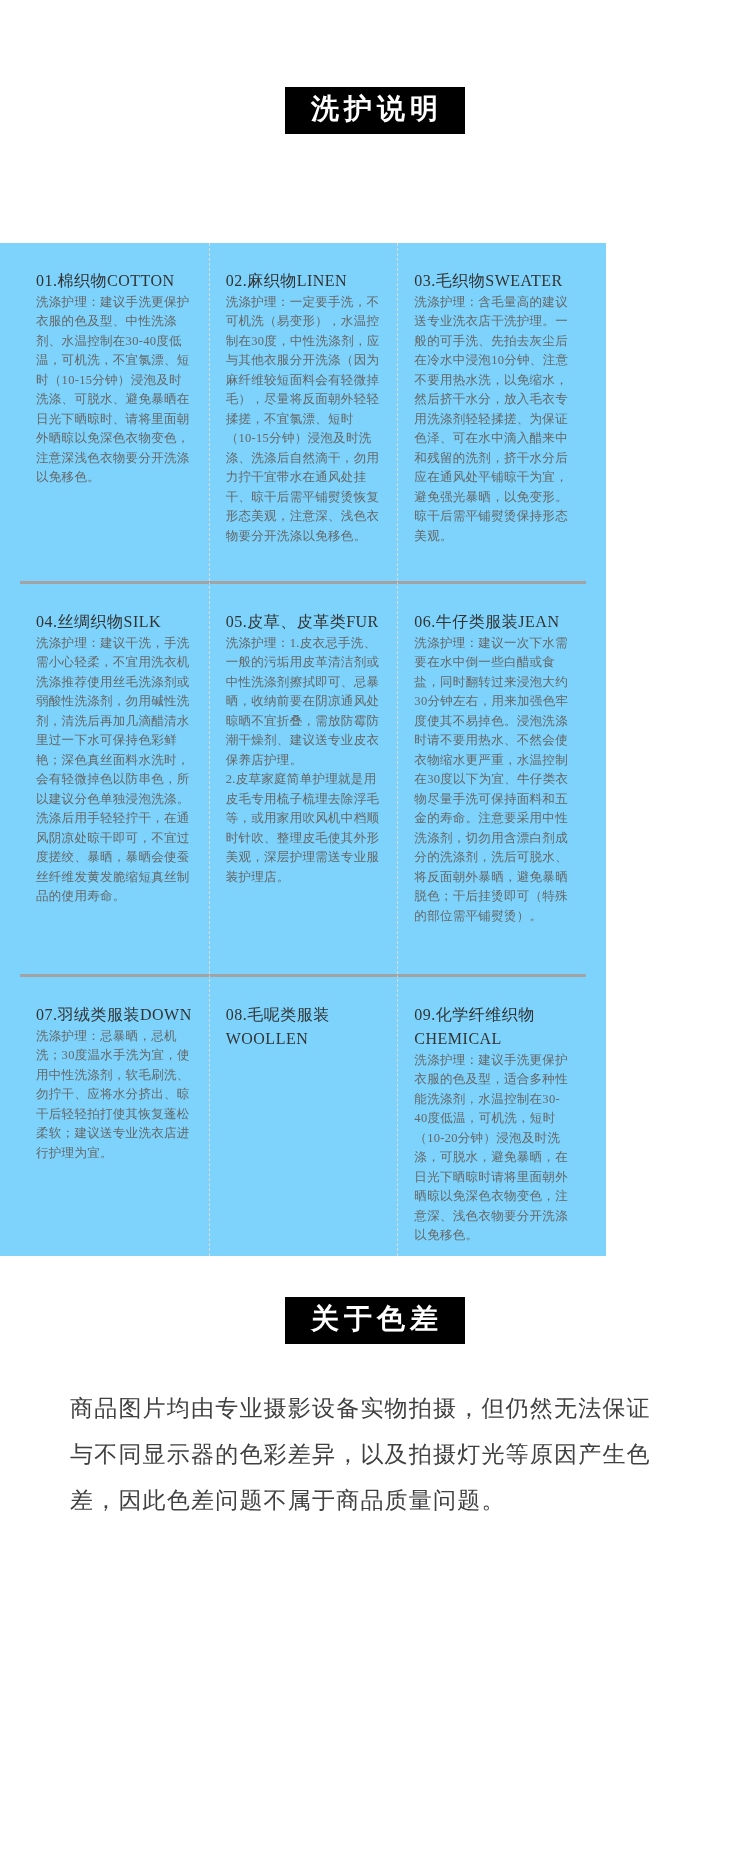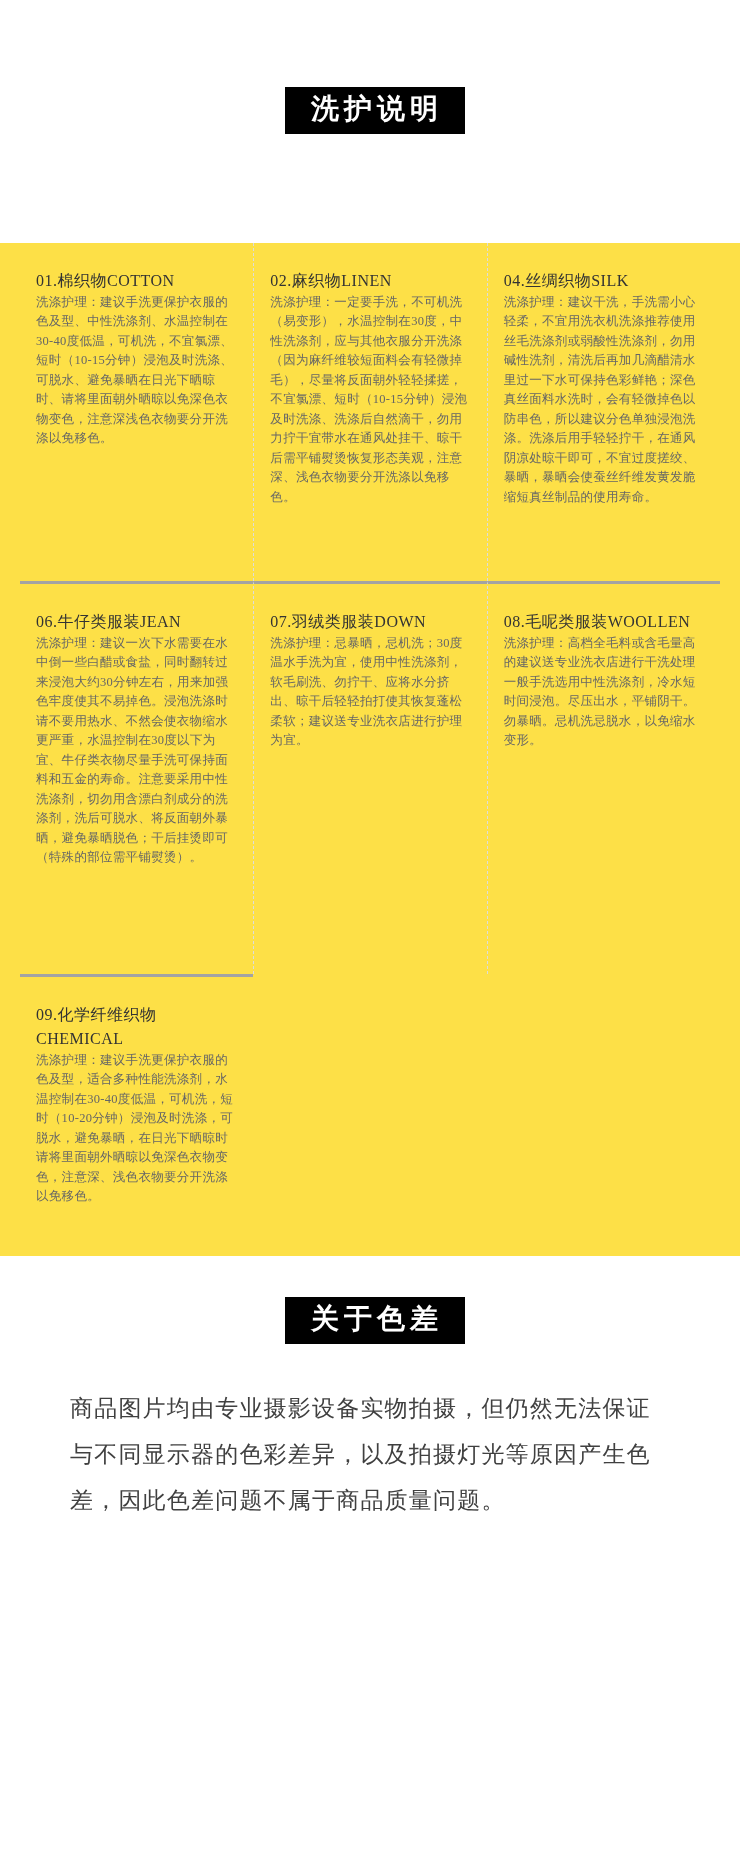--- a/index.html
+++ b/index.html
@@ -22,22 +22,22 @@
     color: #ffffff;
     font-size: 28px;
     font-weight: bold;
     letter-spacing: 5px;
     padding: 7px 22px 9px 26px;
     line-height: 1.1;
   }
   .banner-wash { margin-top: 87px; text-align: right; }
   .grid {
     margin-top: 109px;
-    width: 740px;
-    background: #fde047;
+    width: 606px;
+    background: #7dd3fc;
     padding: 0 20px;
     display: grid;
     grid-template-columns: 1fr 1fr 1fr;
     grid-template-rows: 338px 393px 282px;
   }
   .card {
     padding: 26px 16px 10px 16px;
     overflow: hidden;
   }
   .card:nth-child(3n+2), .card:nth-child(3n) {
@@ -82,34 +82,42 @@
   <div class="grid">
     <div class="card">
       <h3>01.棉织物COTTON</h3>
       <p>洗涤护理：建议手洗更保护衣服的色及型、中性洗涤剂、水温控制在30-40度低温，可机洗，不宜氯漂、短时（10-15分钟）浸泡及时洗涤、可脱水、避免暴晒在日光下晒晾时、请将里面朝外晒晾以免深色衣物变色，注意深浅色衣物要分开洗涤以免移色。</p>
     </div>
     <div class="card">
       <h3>02.麻织物LINEN</h3>
       <p>洗涤护理：一定要手洗，不可机洗（易变形），水温控制在30度，中性洗涤剂，应与其他衣服分开洗涤（因为麻纤维较短面料会有轻微掉毛），尽量将反面朝外轻轻揉搓，不宜氯漂、短时（10-15分钟）浸泡及时洗涤、洗涤后自然滴干，勿用力拧干宜带水在通风处挂干、晾干后需平铺熨烫恢复形态美观，注意深、浅色衣物要分开洗涤以免移色。</p>
     </div>
     <div class="card">
+      <h3>03.毛织物SWEATER</h3>
+      <p>洗涤护理：含毛量高的建议送专业洗衣店干洗护理。一般的可手洗、先拍去灰尘后在冷水中浸泡10分钟、注意不要用热水洗，以免缩水，然后挤干水分，放入毛衣专用洗涤剂轻轻揉搓、为保证色泽、可在水中滴入醋来中和残留的洗剂，挤干水分后应在通风处平铺晾干为宜，避免强光暴晒，以免变形。晾干后需平铺熨烫保持形态美观。</p>
+    </div>
+    <div class="card">
       <h3>04.丝绸织物SILK</h3>
       <p>洗涤护理：建议干洗，手洗需小心轻柔，不宜用洗衣机洗涤推荐使用丝毛洗涤剂或弱酸性洗涤剂，勿用碱性洗剂，清洗后再加几滴醋清水里过一下水可保持色彩鲜艳；深色真丝面料水洗时，会有轻微掉色以防串色，所以建议分色单独浸泡洗涤。洗涤后用手轻轻拧干，在通风阴凉处晾干即可，不宜过度搓绞、暴晒，暴晒会使蚕丝纤维发黄发脆缩短真丝制品的使用寿命。</p>
+    </div>
+    <div class="card">
+      <h3>05.皮草、皮革类FUR</h3>
+      <p>洗涤护理：1.皮衣忌手洗、一般的污垢用皮革清洁剂或中性洗涤剂擦拭即可、忌暴晒，收纳前要在阴凉通风处晾晒不宜折叠，需放防霉防潮干燥剂、建议送专业皮衣保养店护理。
+2.皮草家庭简单护理就是用皮毛专用梳子梳理去除浮毛等，或用家用吹风机中档顺时针吹、整理皮毛使其外形美观，深层护理需送专业服装护理店。</p>
     </div>
     <div class="card">
       <h3>06.牛仔类服装JEAN</h3>
       <p>洗涤护理：建议一次下水需要在水中倒一些白醋或食盐，同时翻转过来浸泡大约30分钟左右，用来加强色牢度使其不易掉色。浸泡洗涤时请不要用热水、不然会使衣物缩水更严重，水温控制在30度以下为宜、牛仔类衣物尽量手洗可保持面料和五金的寿命。注意要采用中性洗涤剂，切勿用含漂白剂成分的洗涤剂，洗后可脱水、将反面朝外暴晒，避免暴晒脱色；干后挂烫即可（特殊的部位需平铺熨烫）。</p>
     </div>
     <div class="card">
       <h3>07.羽绒类服装DOWN</h3>
       <p>洗涤护理：忌暴晒，忌机洗；30度温水手洗为宜，使用中性洗涤剂，软毛刷洗、勿拧干、应将水分挤出、晾干后轻轻拍打使其恢复蓬松柔软；建议送专业洗衣店进行护理为宜。</p>
     </div>
     <div class="card">
       <h3>08.毛呢类服装WOOLLEN</h3>
-      <p>洗涤护理：高档全毛料或含毛量高的建议送专业洗衣店进行干洗处理一般手洗选用中性洗涤剂，冷水短时间浸泡。尽压出水，平铺阴干。勿暴晒。忌机洗忌脱水，以免缩水变形。</p>
     </div>
     <div class="card">
       <h3>09.化学纤维织物CHEMICAL</h3>
       <p>洗涤护理：建议手洗更保护衣服的色及型，适合多种性能洗涤剂，水温控制在30-40度低温，可机洗，短时（10-20分钟）浸泡及时洗涤，可脱水，避免暴晒，在日光下晒晾时请将里面朝外晒晾以免深色衣物变色，注意深、浅色衣物要分开洗涤以免移色。</p>
     </div>
   </div>
 
   <div class="banner banner-color">
     <span>关于色差</span>
   </div>

